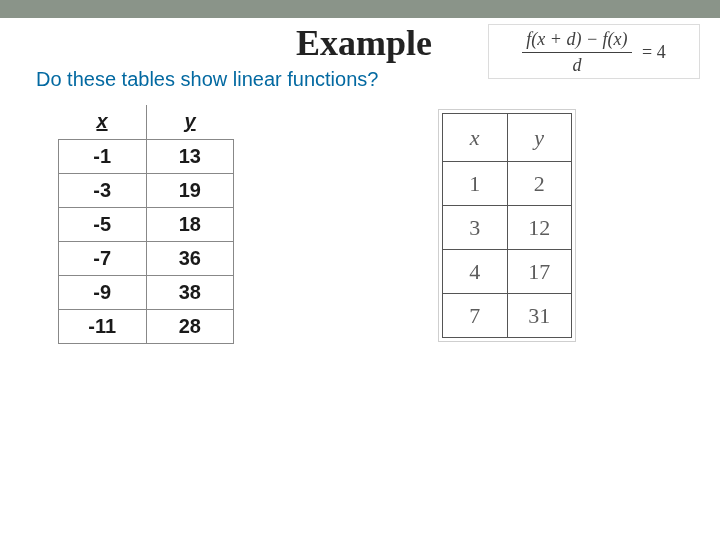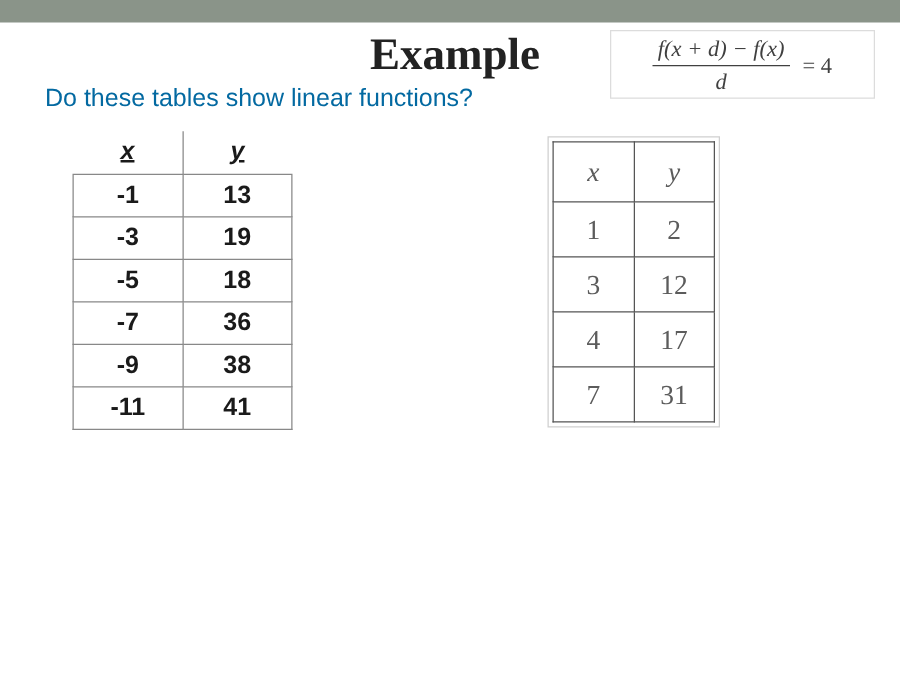--- a/index.html
+++ b/index.html
@@ -171,21 +171,21 @@
         <tr>
           <td>-7</td>
           <td>36</td>
         </tr>
         <tr>
           <td>-9</td>
           <td>38</td>
         </tr>
         <tr>
           <td>-11</td>
-          <td>41</td>
+          <td>28</td>
         </tr>
       </tbody>
     </table>
   </div>
 
   <div class="table2-wrap">
     <table class="table2">
       <thead>
         <tr>
           <th>x</th>

